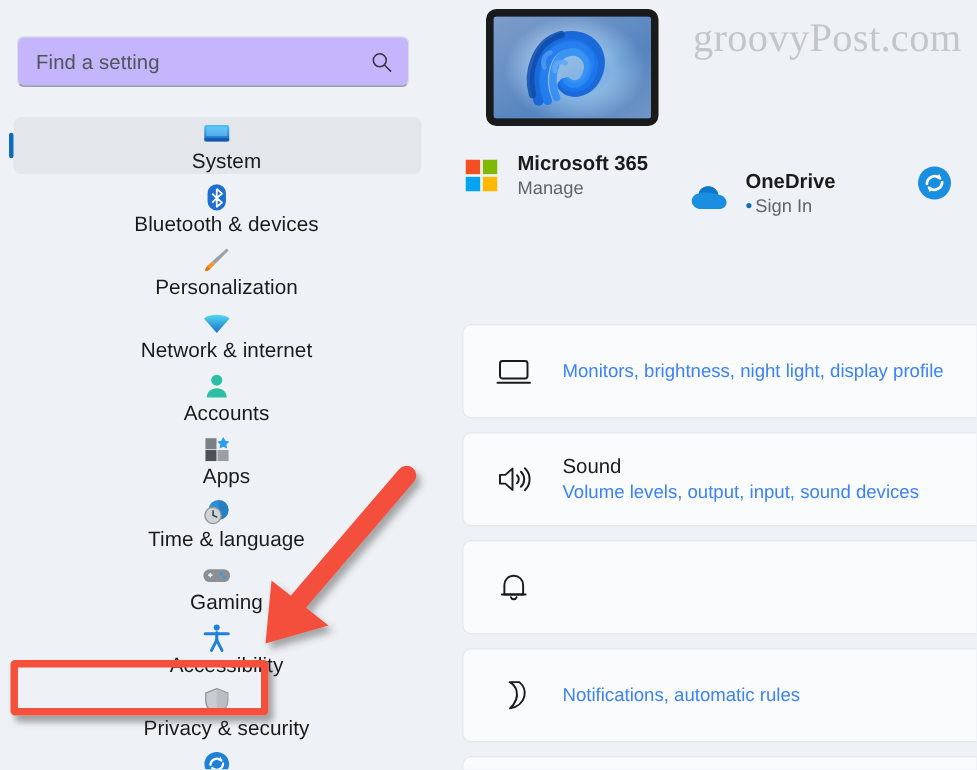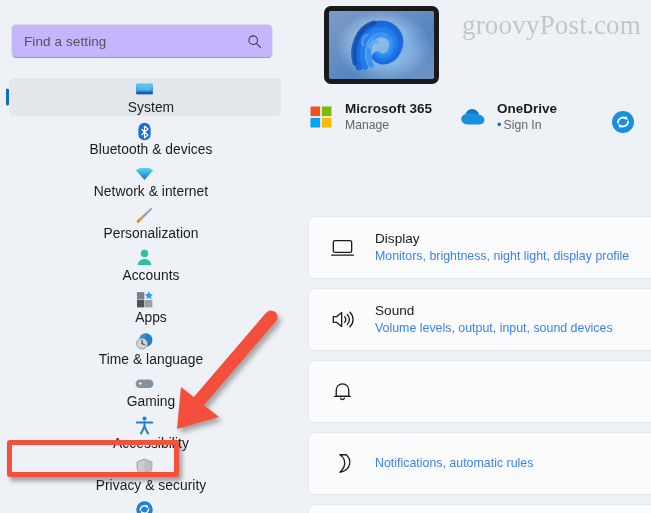--- a/index.html
+++ b/index.html
@@ -151,21 +151,21 @@
     width: 361px;
     height: 50px;
     text-decoration: underline;
   }
   .acct-block {
     position: absolute;
     display: flex;
     align-items: center;
   }
   .ms365-block { left: 18px; top: 0; }
-  .onedrive-block { left: 170px; top: 0; }
+  .onedrive-block { left: 170px; top: 12px; align-items: flex-end; }
   .acct-logo {
     width: 26px;
     height: 26px;
     margin-right: 11px;
     flex: 0 0 26px;
     display: flex;
     align-items: center;
     justify-content: center;
   }
   .acct-text-main {
@@ -304,41 +304,41 @@
             <line x1="8.6" y1="9.2" x2="12" y2="12.6" stroke="#ffffff" stroke-width="1.35"></line>
             <line x1="8.6" y1="16.1" x2="12" y2="12.6" stroke="#ffffff" stroke-width="1.35"></line>
           </svg>
         </span>
         <span class="nav-label">Bluetooth &amp; devices</span>
       </div>
 
       <div class="nav-item">
         <span class="nav-icon">
           <svg width="21" height="21" viewBox="0 0 24 24">
+            <path d="M19.6 3.1 L21 4.5 L10.6 15 L8.4 13 Z" fill="#9aa0a6"></path>
+            <path d="M8.4 13 L10.6 15 L7 18.6 C5.9 19.7 3.6 20.6 3.1 20.1 C2.6 19.6 3.6 17.4 4.7 16.3 Z" fill="#f79327"></path>
+            <path d="M4.7 16.3 L7 18.6 C5.9 19.7 3.6 20.6 3.1 20.1 Z" fill="#e8711a"></path>
+          </svg>
+        </span>
+        <span class="nav-label">Personalization</span>
+      </div>
+
+      <div class="nav-item">
+        <span class="nav-icon">
+          <svg width="21" height="21" viewBox="0 0 24 24">
             <defs>
                 <linearGradient id="gwifi" x1="0" y1="0" x2="0" y2="1">
               <stop offset="0" stop-color="#55d8f0"></stop>
                   <stop offset="1" stop-color="#1170c9"></stop>
             </linearGradient>
               </defs>
             <path d="M2.2 8.4 C6.5 4.6 17.5 4.6 21.8 8.4 L12 19.4 Z" fill="url(#gwifi)"></path>
           </svg>
         </span>
         <span class="nav-label">Network &amp; internet</span>
-      </div>
-
-      <div class="nav-item">
-        <span class="nav-icon">
-          <svg width="21" height="21" viewBox="0 0 24 24">
-            <path d="M19.6 3.1 L21 4.5 L10.6 15 L8.4 13 Z" fill="#9aa0a6"></path>
-            <path d="M8.4 13 L10.6 15 L7 18.6 C5.9 19.7 3.6 20.6 3.1 20.1 C2.6 19.6 3.6 17.4 4.7 16.3 Z" fill="#f79327"></path>
-            <path d="M4.7 16.3 L7 18.6 C5.9 19.7 3.6 20.6 3.1 20.1 Z" fill="#e8711a"></path>
-          </svg>
-        </span>
-        <span class="nav-label">Personalization</span>
       </div>
 
       <div class="nav-item">
         <span class="nav-icon">
           <svg width="21" height="21" viewBox="0 0 24 24">
             <circle cx="12" cy="7.4" r="4.2" fill="#2bbfa3"></circle>
             <path d="M4.4 20.6 C4.4 16.4 7.8 13.6 12 13.6 C16.2 13.6 19.6 16.4 19.6 20.6 Z" fill="#2bbfa3"></path>
           </svg>
         </span>
         <span class="nav-label">Accounts</span>
@@ -487,21 +487,20 @@
     <div class="cards">
 
       <div class="card">
         <span class="card-icon">
           <svg width="25" height="25" viewBox="0 0 24 24">
             <rect x="3.2" y="5.4" width="17.6" height="11.2" rx="1.6" fill="none" stroke="#1b1b1b" stroke-width="1.25"></rect>
             <line x1="1.6" y1="19.4" x2="22.4" y2="19.4" stroke="#1b1b1b" stroke-width="1.25" stroke-linecap="round"></line>
           </svg>
         </span>
         <span>
-          <span class="card-title" style="display:block">Display</span>
           <span class="card-sub" style="display:block">Monitors, brightness, night light, display profile</span>
         </span>
       </div>
 
       <div class="card">
         <span class="card-icon">
           <svg width="25" height="25" viewBox="0 0 24 24">
             <path d="M3.2 9.2 L6.6 9.2 L11.2 5.2 L11.2 18.8 L6.6 14.8 L3.2 14.8 Z" fill="none" stroke="#1b1b1b" stroke-width="1.25" stroke-linejoin="round"></path>
             <path d="M14.1 9.4 A3.6 3.6 0 0 1 14.1 14.6" fill="none" stroke="#1b1b1b" stroke-width="1.25" stroke-linecap="round"></path>
             <path d="M16.6 7.2 A6.6 6.6 0 0 1 16.6 16.8" fill="none" stroke="#1b1b1b" stroke-width="1.25" stroke-linecap="round"></path>

